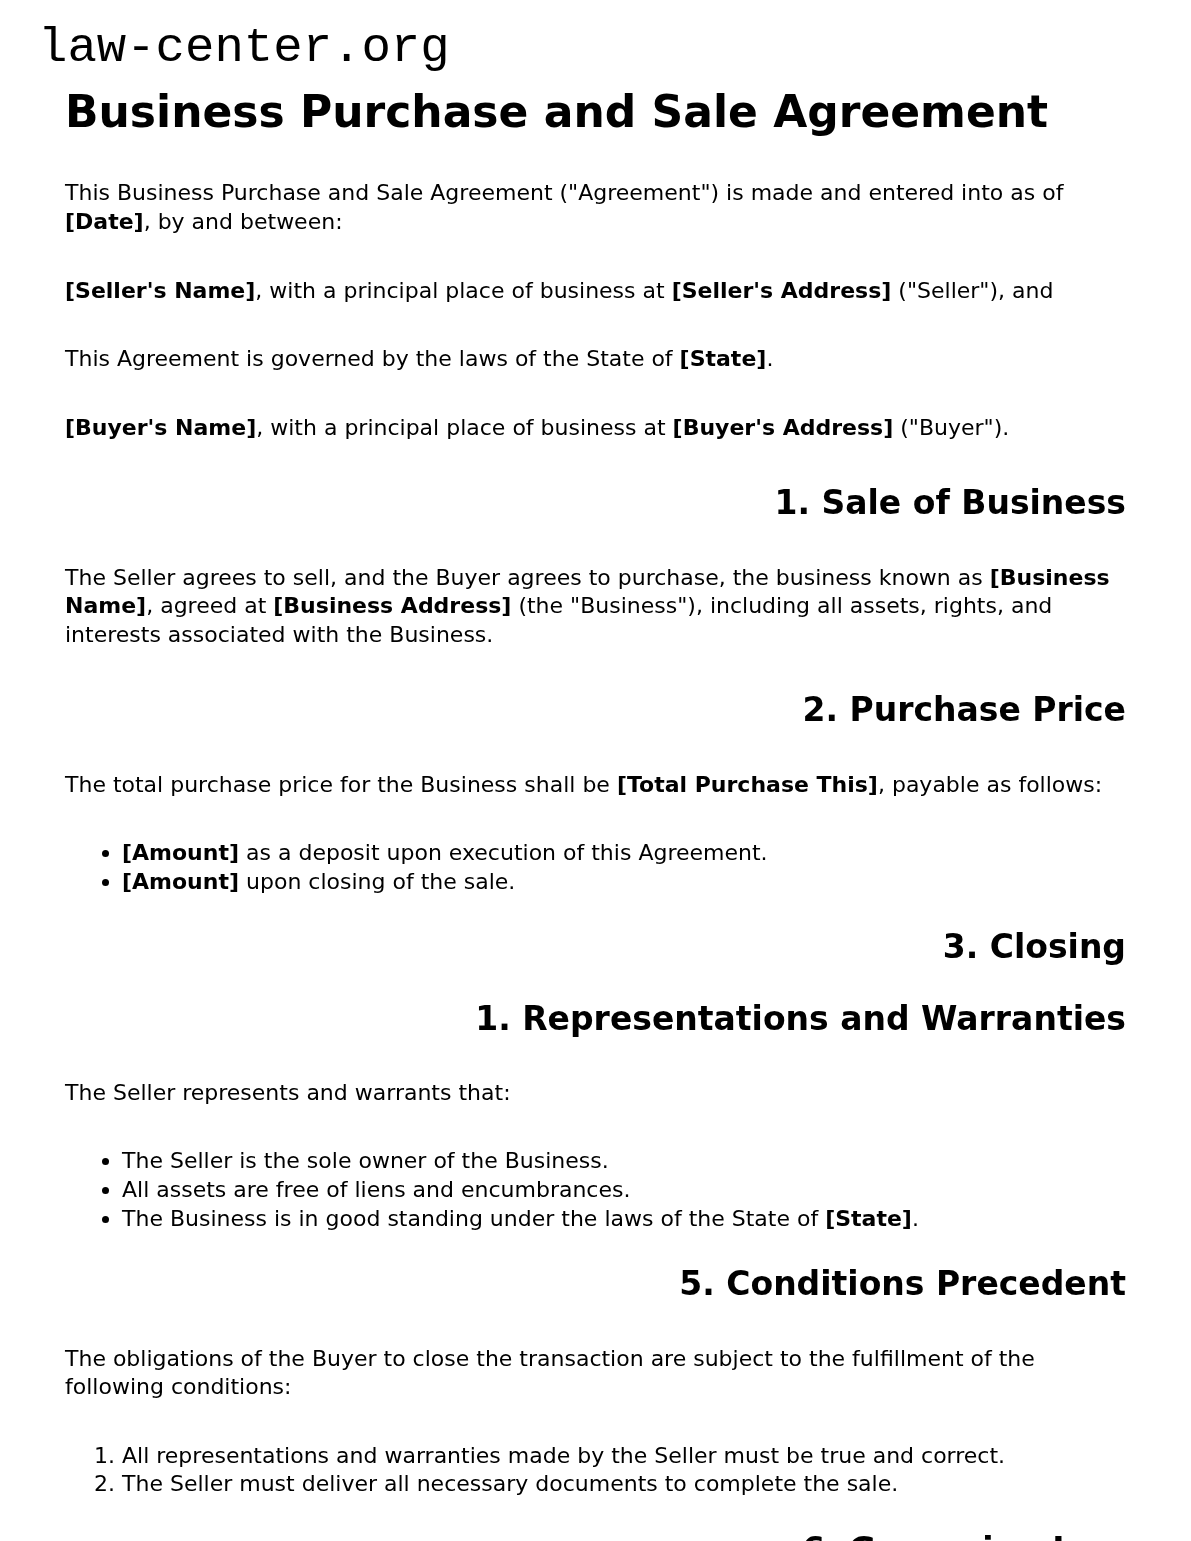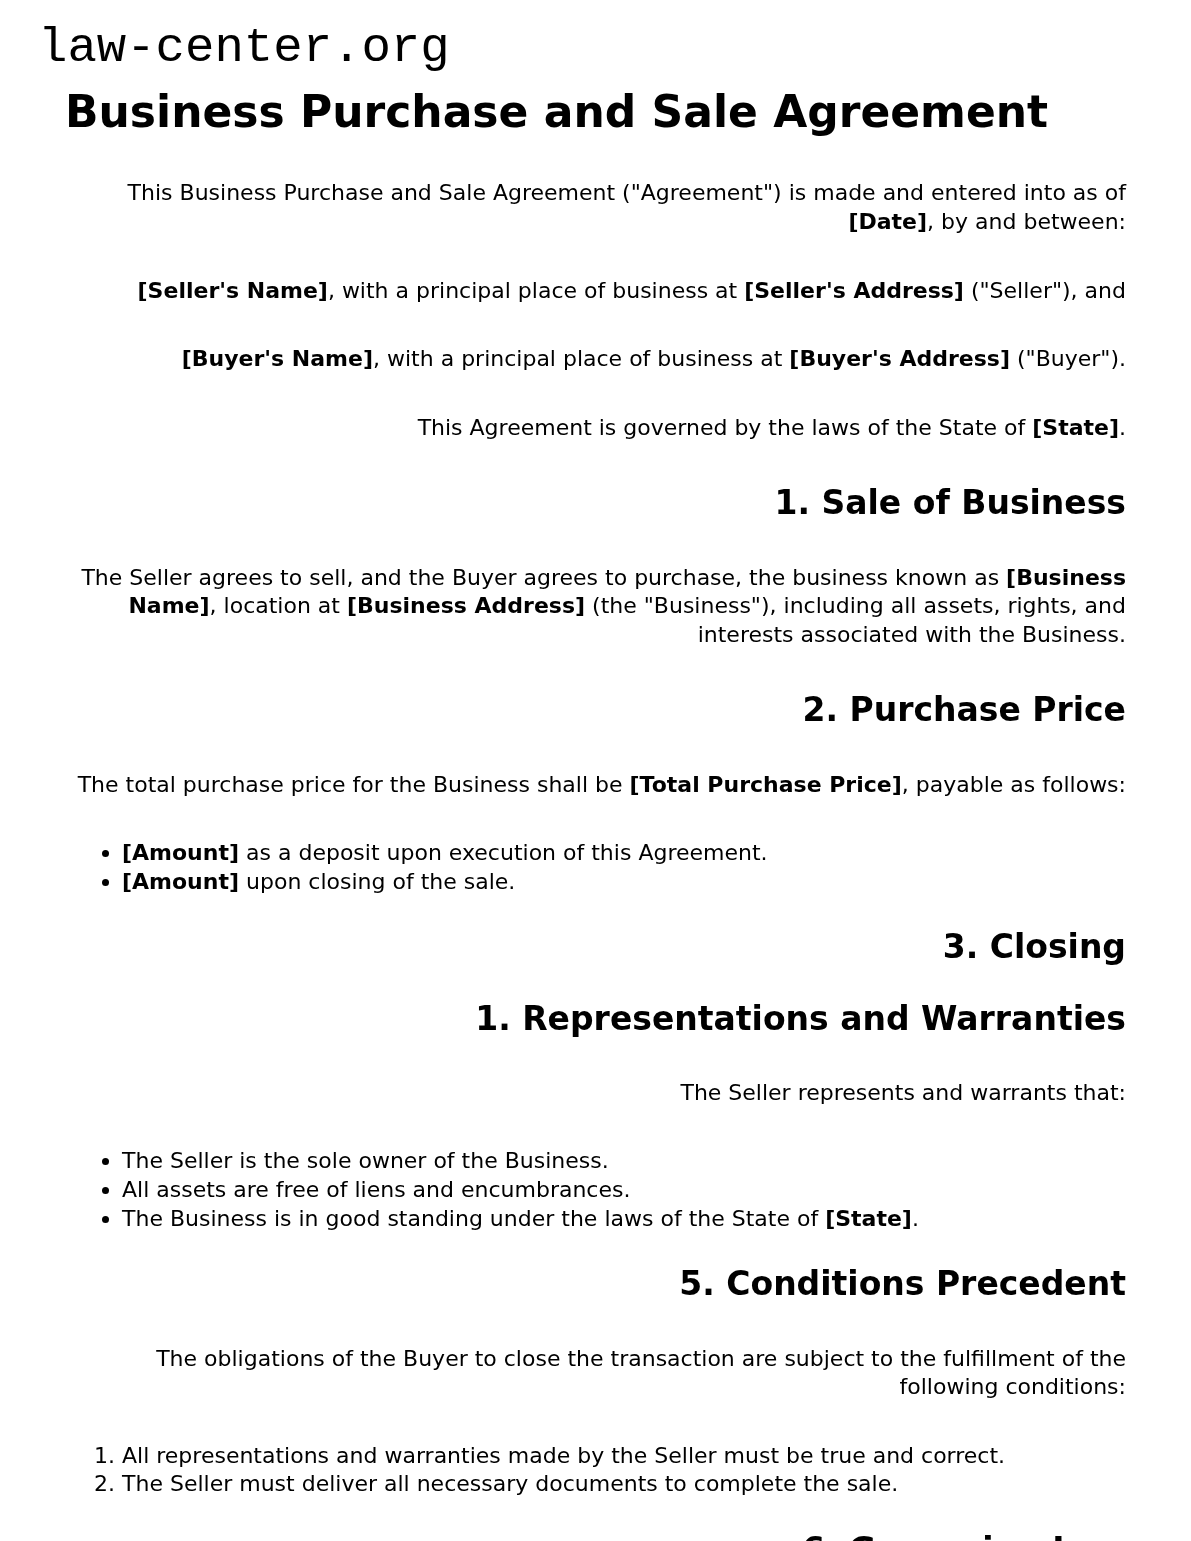--- a/index.html
+++ b/index.html
@@ -37,21 +37,20 @@
   }
   h2.section-heading {
     font-size: 33px;
     line-height: 1.25;
     font-weight: bold;
     margin: 30px 0 24px 0;
     text-align: right;
   }
   p.body-para {
     margin: 40px 0;
-    text-align: right;
   }
   ul.bullet-list, ol.numbered-list {
     margin: 8px 0;
     padding-left: 57px;
   }
   li.list-item {
     margin: 0;
     padding: 0;
   }
   .b {
@@ -62,31 +61,31 @@
 <body>
 
 <div class="page">
 
   <div class="logo">law-center.org</div>
 
   <h1 class="doc-title">Business Purchase and Sale Agreement</h1>
 
   <p class="body-para"><span>This Business Purchase and Sale Agreement ("Agreement") is made and entered into as of </span><span class="b">[Date]</span><span>, by and between:</span></p>
   <p class="body-para"><span class="b">[Seller's Name]</span><span>, with a principal place of business at </span><span class="b">[Seller's Address]</span><span> ("Seller"), and</span></p>
+  <p class="body-para"><span>This Agreement is governed by the laws of the State of </span><span class="b">[State]</span><span>.</span></p>
   <p class="body-para"><span class="b">[Buyer's Name]</span><span>, with a principal place of business at </span><span class="b">[Buyer's Address]</span><span> ("Buyer").</span></p>
-  <p class="body-para"><span>This Agreement is governed by the laws of the State of </span><span class="b">[State]</span><span>.</span></p>
 
   <div>
     <h2 class="section-heading">1. Sale of Business</h2>
-    <p class="body-para"><span>The Seller agrees to sell, and the Buyer agrees to purchase, the business known as </span><span class="b">[Business Name]</span><span>, location at </span><span class="b">[Business Address]</span><span> (the "Business"), including all assets, rights, and interests associated with the Business.</span></p>
+    <p class="body-para"><span>The Seller agrees to sell, and the Buyer agrees to purchase, the business known as </span><span class="b">[Business Name]</span><span>, agreed at </span><span class="b">[Business Address]</span><span> (the "Business"), including all assets, rights, and interests associated with the Business.</span></p>
   </div>
 
   <div>
     <h2 class="section-heading">2. Purchase Price</h2>
-    <p class="body-para"><span>The total purchase price for the Business shall be </span><span class="b">[Total Purchase Price]</span><span>, payable as follows:</span></p>
+    <p class="body-para"><span>The total purchase price for the Business shall be </span><span class="b">[Total Purchase This]</span><span>, payable as follows:</span></p>
     <ul class="bullet-list">
       <li class="list-item"><span class="b">[Amount]</span><span> as a deposit upon execution of this Agreement.</span></li>
       <li class="list-item"><span class="b">[Amount]</span><span> upon closing of the sale.</span></li>
     </ul>
   </div>
 
   <div>
     <h2 class="section-heading">3. Closing</h2>
   </div>
 

